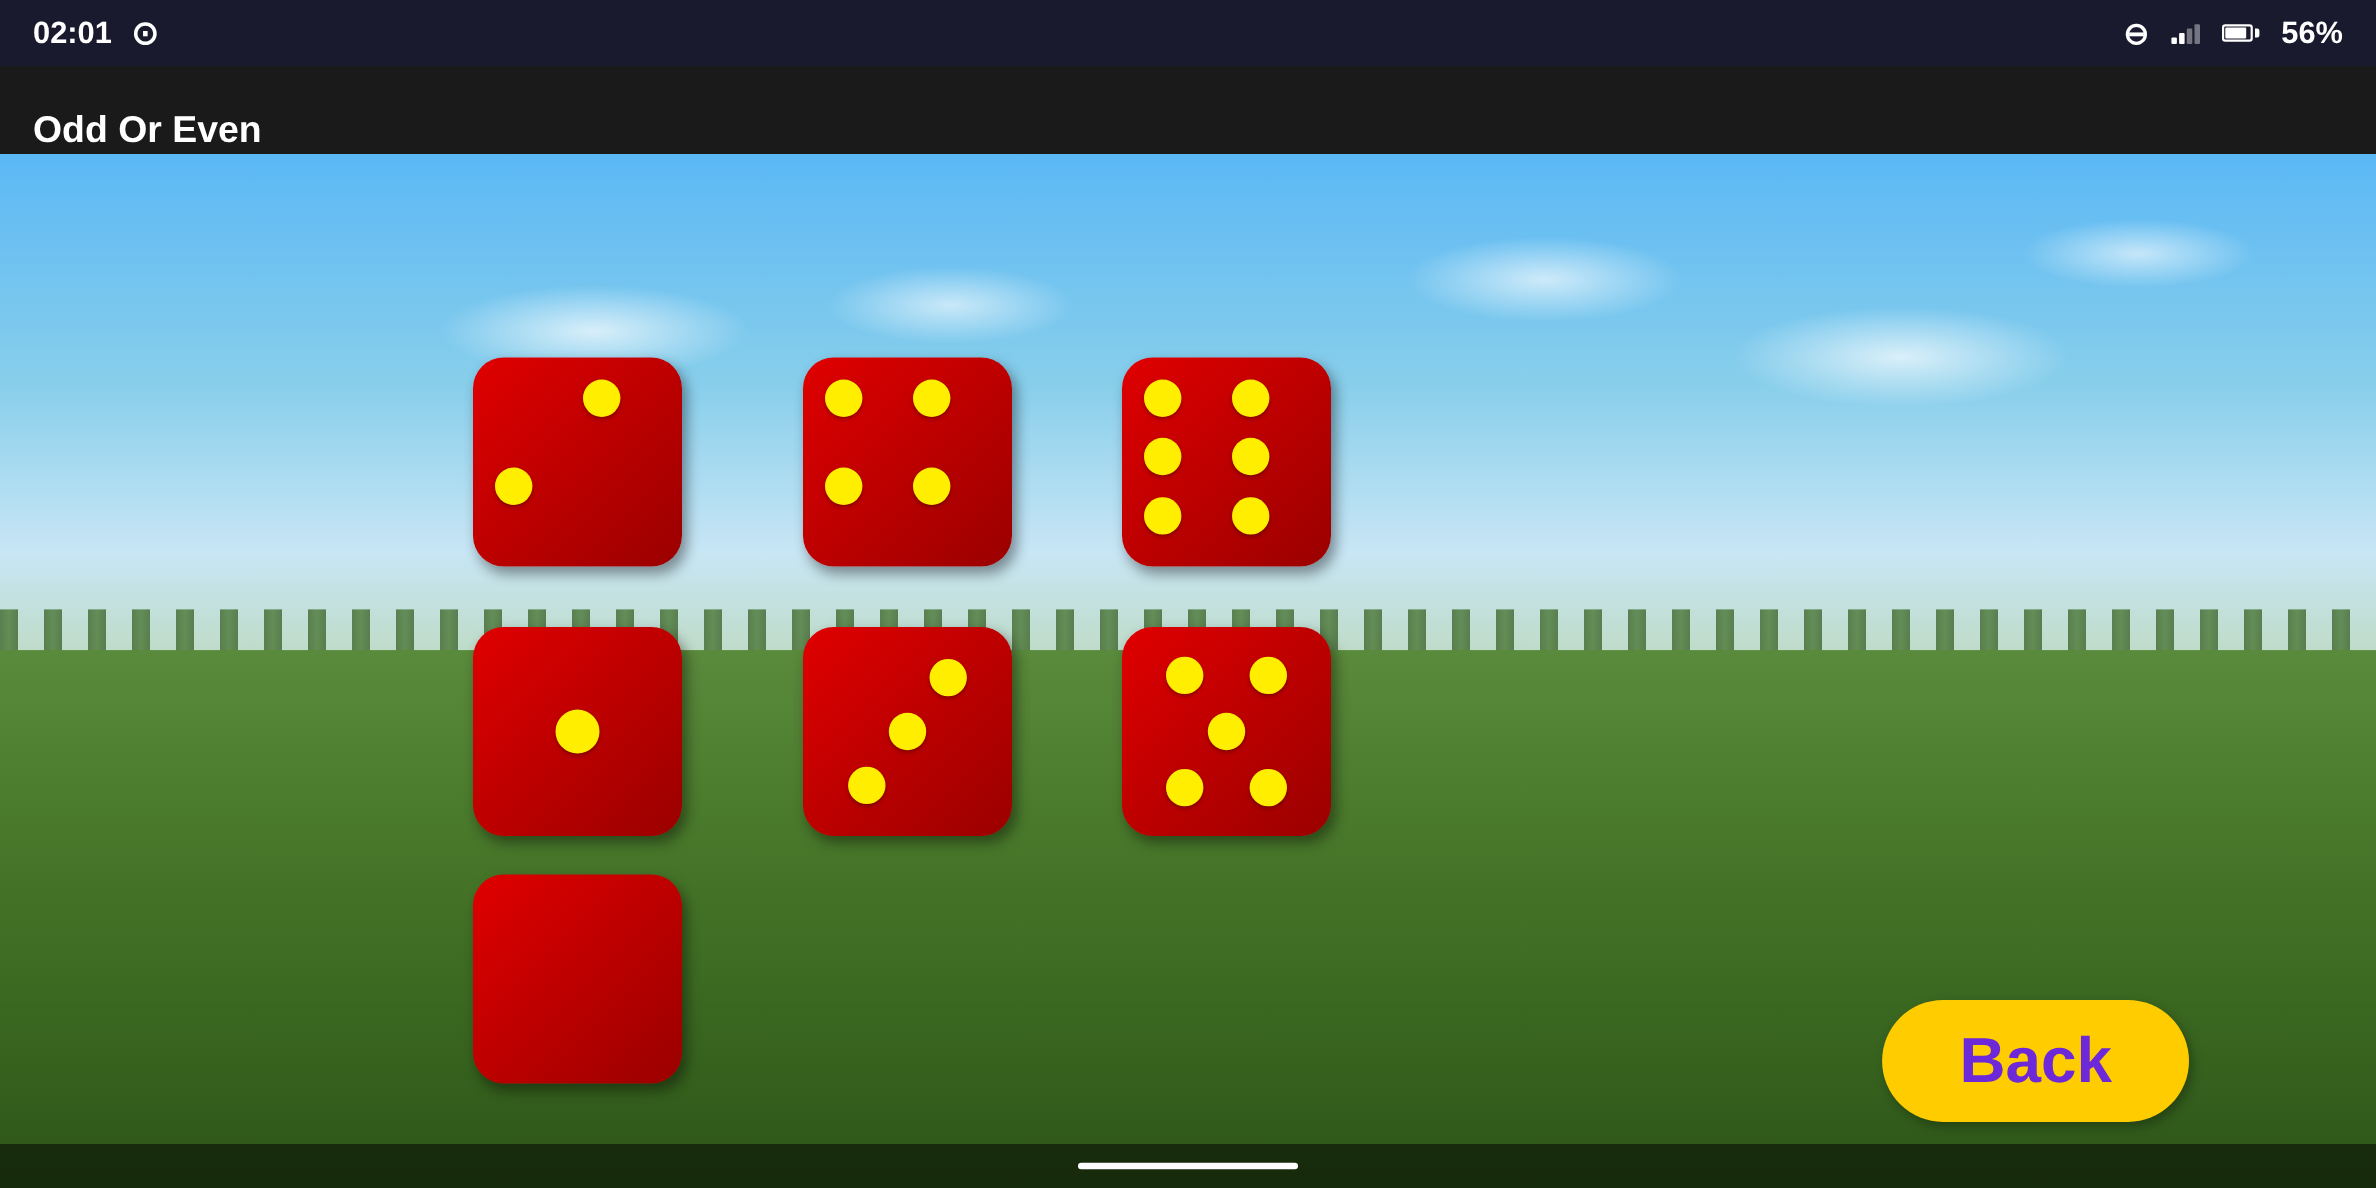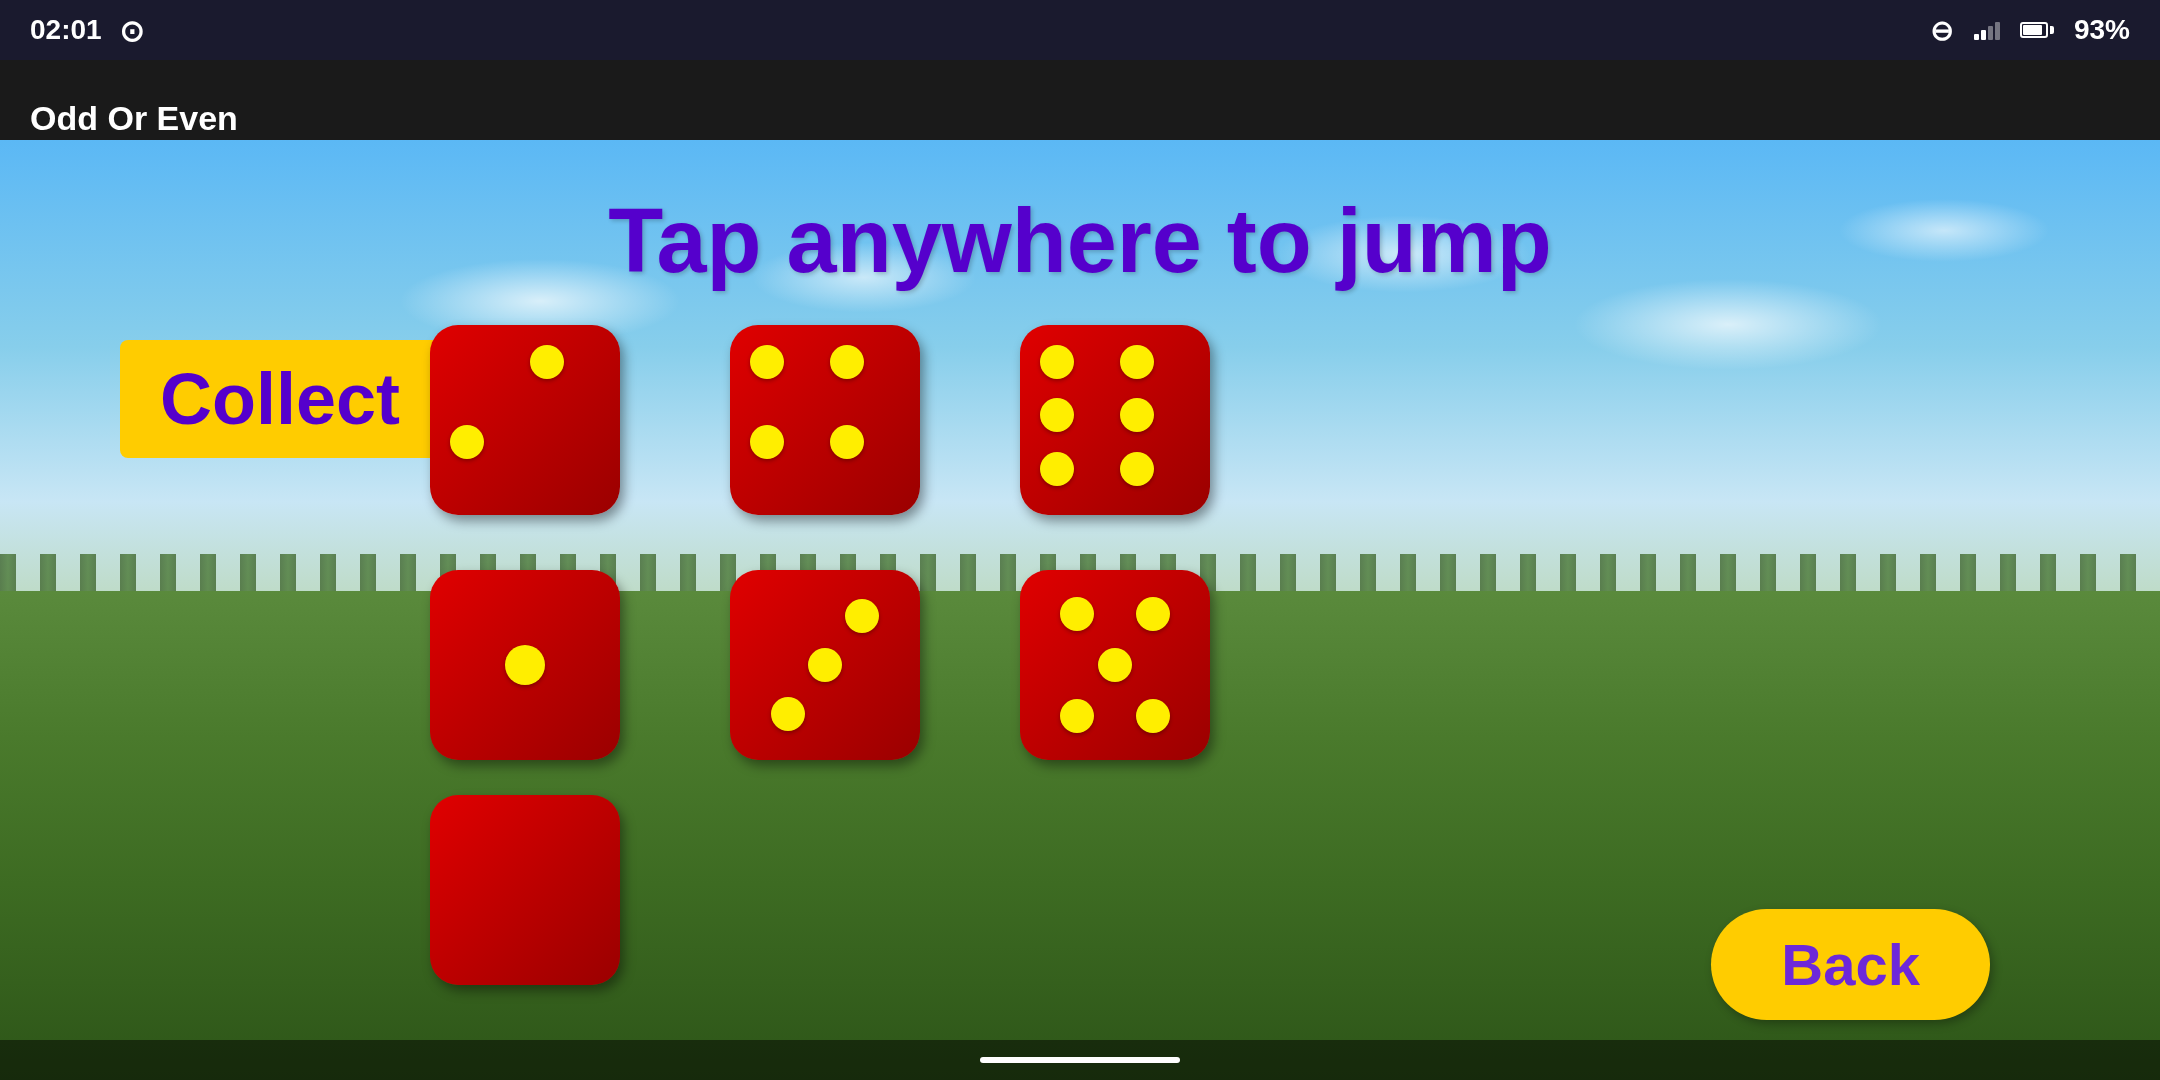--- a/index.html
+++ b/index.html
@@ -309,38 +309,36 @@
       <div class="signal-bar active" style="height:10px;"></div>
       <div class="signal-bar" style="height:14px;"></div>
       <div class="signal-bar" style="height:18px;"></div>
     </div>
     <div class="battery-icon">
       <div class="battery-body">
         <div class="battery-fill"></div>
       </div>
       <div class="battery-tip"></div>
     </div>
-    <span>93%</span>
+    <span>56%</span>
   </div>
 </div>
 
 <div id="title-bar">
   <span>Odd Or Even</span>
 </div>
 
 <div id="game-area">
 
   <div id="bg-sky"></div>
   <div id="bg-clouds"></div>
   <div id="bg-horizon-trees"></div>
   <div id="bg-grass"></div>
 
-  <div id="tap-text">Tap anywhere to jump</div>
-
-  <div id="label-collect" class="label-box">Collect</div>
+
 
   <div id="dice-2" class="dice dice-2">
     <div class="dice-grid">
       <div class="dot"></div>
       <div class="dot"></div>
     </div>
   </div>
 
   <div id="dice-4" class="dice dice-4">
     <div class="dice-grid">

